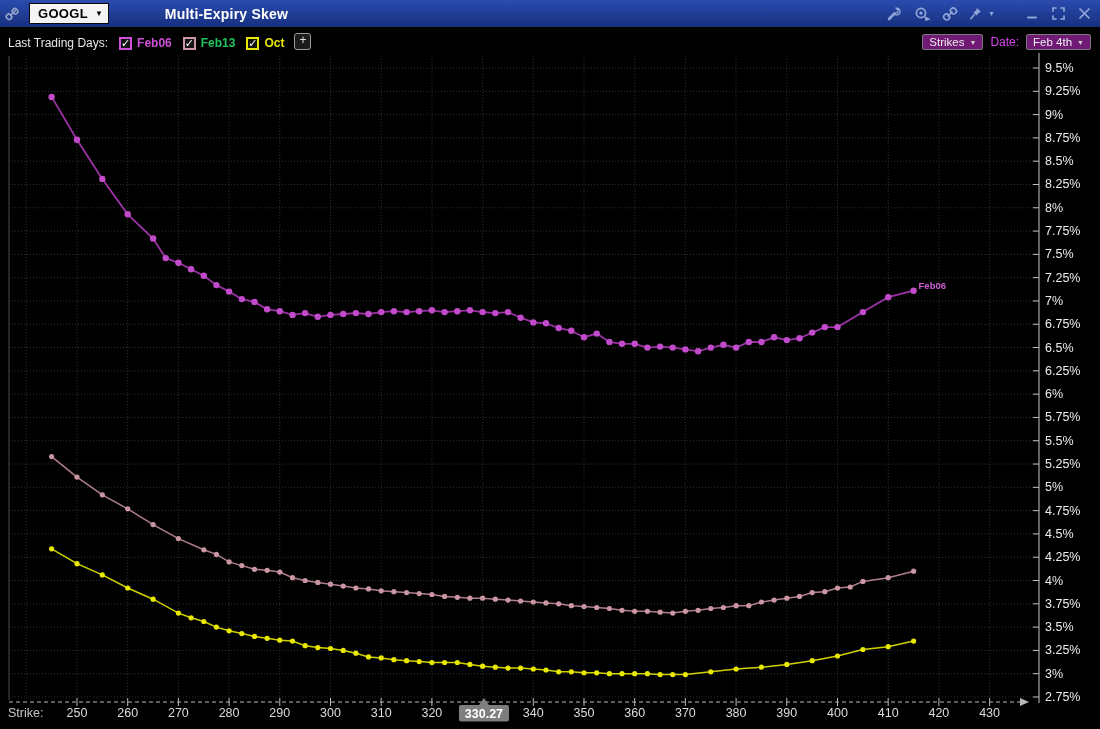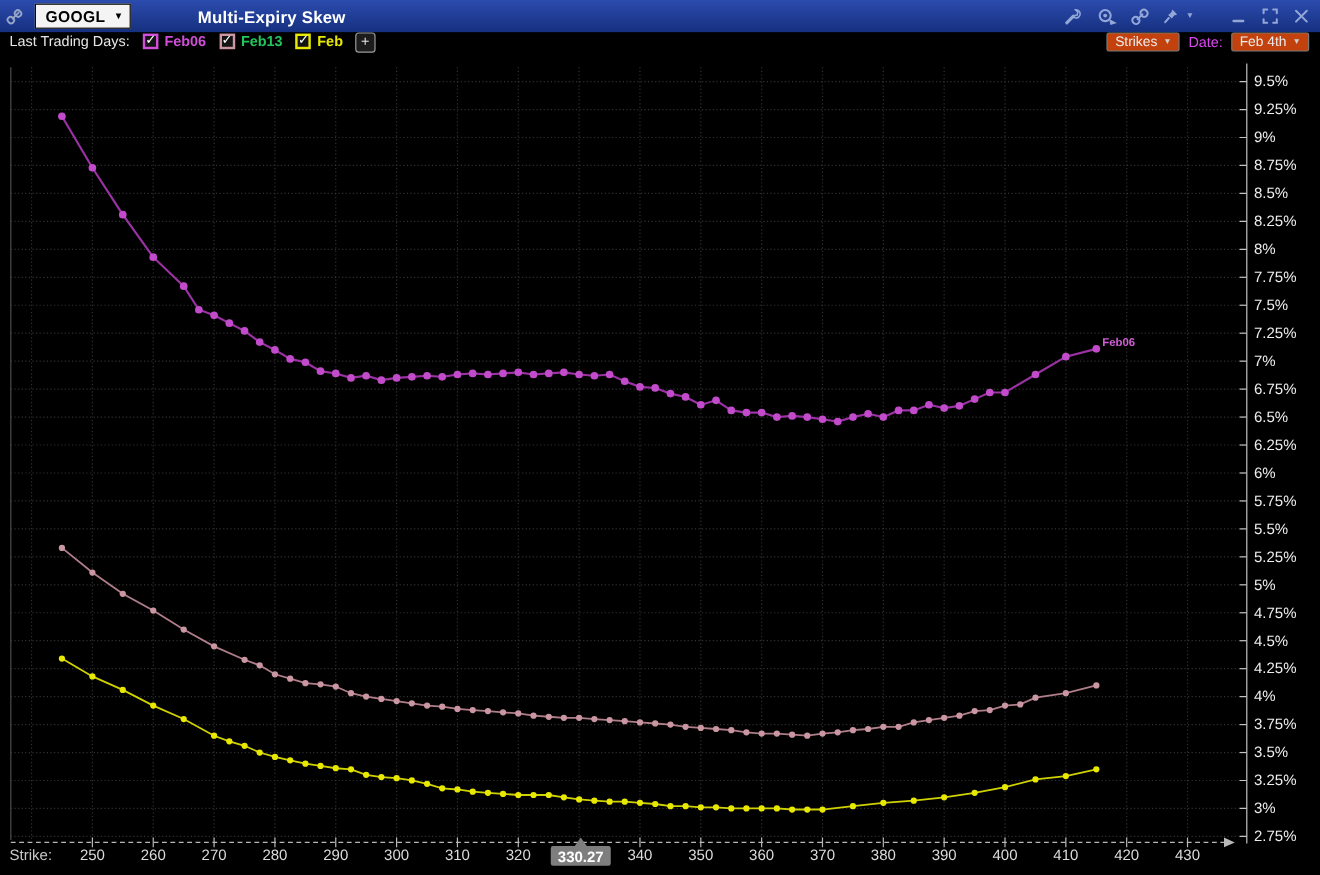--- a/index.html
+++ b/index.html
@@ -14,31 +14,31 @@
   .symbol-select .sym{font-weight:bold;font-size:13px;color:#000;letter-spacing:.3px;}
   .symbol-select .caret{font-size:8px;color:#000;}
   .wintitle{margin-left:11px;color:#fff;font-weight:bold;font-size:14px;letter-spacing:.2px;padding-left:45px;}
   .tb-icons{margin-left:auto;margin-right:8px;display:flex;align-items:center;gap:11px;}
   .tb-icons .icn{display:flex;align-items:center;cursor:pointer;}
   .tb-icons svg{stroke:#92a6d8;fill:none;stroke-width:1.7;stroke-linecap:round;}
   .pin-caret{font-size:7px;color:#92a6d8;margin-left:-6px;}
   .winctl-gap{width:8px;}
   
   .toolbar{position:absolute;left:0;top:27px;width:1100px;height:23px;background:#000;
-    display:flex;align-items:flex-start;color:#e6e6e6;font-size:12px;}
+    display:flex;align-items:flex-end;color:#e6e6e6;font-size:12px;}
   .toolbar .lbl{margin-left:8px;}
   .toggle{display:flex;align-items:center;gap:5px;margin-left:11px;cursor:pointer;}
   .cb{width:13px;height:13px;border:2px solid #888;box-sizing:border-box;background:#141414;
     display:flex;align-items:center;justify-content:center;color:#fff;font-size:11px;
     font-weight:bold;line-height:1;}
   .toggle .tname{font-weight:bold;font-size:12px;}
   .addbtn{margin-left:10px;width:15px;height:15px;border:1px solid #9a9a9a;border-radius:3px;
     background:#1c1c1c;color:#e0e0e0;font-size:12px;line-height:13px;text-align:center;cursor:pointer;}
   .tb-right{margin-left:auto;margin-right:9px;display:flex;align-items:center;gap:7px;}
-  .btn{background:#c2410c;border:1px solid #7a7a7a;border-radius:2px;color:#ececec;
+  .btn{background:#701a75;border:1px solid #7a7a7a;border-radius:2px;color:#ececec;
     font-size:11.5px;padding:1px 6px;display:flex;align-items:center;gap:5px;cursor:pointer;}
   .btn .caret{font-size:7px;color:#cfcfcf;}
   .datelbl{color:#d946ef;}
   
   .chartwrap{position:absolute;left:0;top:50px;width:1100px;height:679px;}
   svg text{font-family:"Liberation Sans","DejaVu Sans",sans-serif;}
   .grid{stroke:#313131;stroke-width:1;stroke-dasharray:1 2;}
   .axisline{stroke:#c4c4c4;stroke-width:1;}
   .axisline-dim{stroke:#4b4b4b;stroke-width:1;}
   .baxis{stroke:#b8b8b8;stroke-width:1;}
@@ -130,21 +130,21 @@
     <span class="toggle">
       <span class="cb" style="border-color: rgb(204, 150, 162);">
           <span>✓</span>
         </span>
       <span class="tname" style="color: #22c55e;">Feb13</span>
     </span>
     <span class="toggle">
       <span class="cb" style="border-color: rgb(232, 232, 0);">
           <span>✓</span>
         </span>
-      <span class="tname" style="color: rgb(232, 232, 0);">Feb</span>
+      <span class="tname" style="color: rgb(232, 232, 0);">Oct</span>
     </span>
 
     <span class="addbtn">+</span>
 
     <span class="tb-right">
       <span class="btn">
         <span>Strikes</span>
         <span class="caret">▼</span>
       </span>
       <span class="datelbl">Date:</span>

